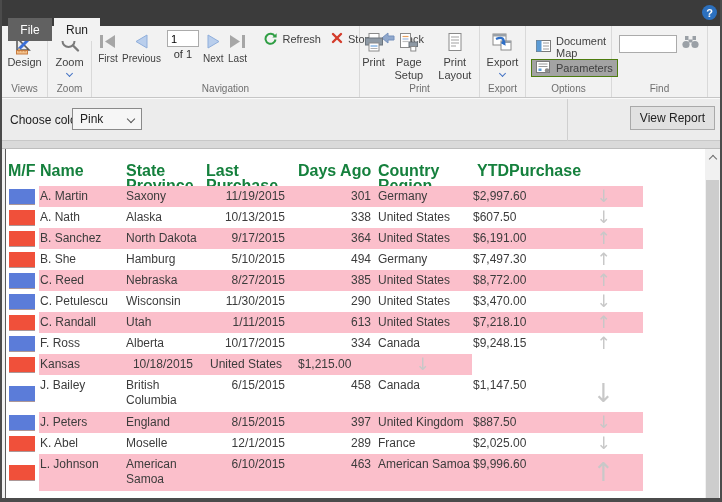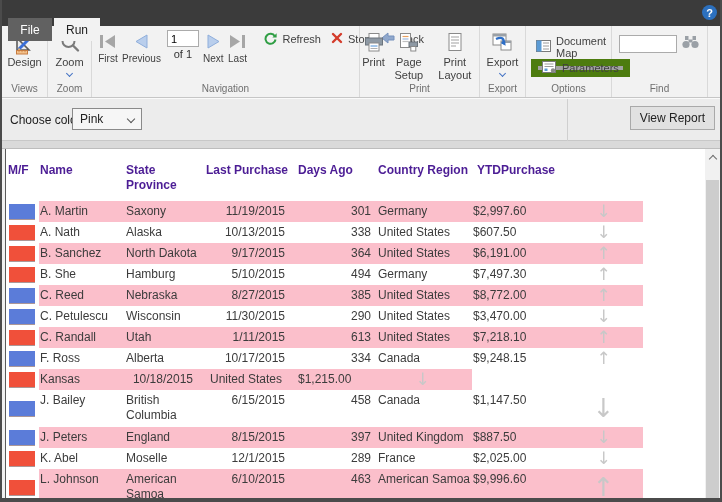--- a/index.html
+++ b/index.html
@@ -29,21 +29,21 @@
   .dd-chev { width:5px; height:5px; border-right:1.4px solid #4472C4; border-bottom:1.4px solid #4472C4; transform:rotate(45deg); margin-top:2px; }
 
   .g-nav .gbody { justify-content:flex-start; padding-left:6px; }
   .navbtn { display:flex; flex-direction:column; align-items:center; font-size:10px; color:#3F3F3F; margin-right:4px; }
   .navbtn .icon { height:24px; display:flex; align-items:center; }
   .pagebox { display:flex; flex-direction:column; align-items:center; margin:1px 4px 0 2px; }
   .page-input { width:32px; height:17px; border:1px solid #ABABAB; font-size:11px; padding:0 3px; font-family:inherit; }
   .of-label { font-size:11px; color:#333; margin-top:1px; }
   .stack { display:flex; margin-left:8px; margin-top:1px; }
   .smallbtn { display:flex; align-items:center; gap:5px; font-size:11px; color:#3F3F3F; height:18px; padding:0 4px; border:1px solid transparent; }
-  .smallbtn.active { background:#a3a3a3; border:7px solid #4d7c0f; }
+  .smallbtn.active { background:#a3a3a3; border:1px solid #4d7c0f; }
 
   .g-print .gbody { gap:2px; }
   .g-find .gbody { align-items:flex-start; padding-top:9px; gap:4px; }
   .find-input { width:58px; height:18px; border:1px solid #ABABAB; font-size:11px; padding:0 3px; font-family:inherit; }
 
   
   .parambar { position:relative; height:42px; background:#ECECEC; border-top:1px solid #FAFAFA; }
   .param-label { position:absolute; left:10px; top:14px; font-size:12px; color:#222; }
   .combo { position:absolute; left:72px; top:9px; width:70px; height:22px; background:#F6F6F6; border:1px solid #8A8A8A; display:flex; align-items:center; padding-left:7px; font-size:12px; color:#222; }
   .combo-chev { position:absolute; right:7px; top:7px; width:6px; height:6px; border-right:1.4px solid #555; border-bottom:1.4px solid #555; transform:rotate(45deg); }
@@ -54,21 +54,21 @@
   
   .content { position:relative; height:349px; background:#fff; overflow:hidden; }
   .content-left-margin { position:absolute; left:0; top:0; width:6px; height:100%; background:#F0F0F0; border-right:1px solid #5A5A5A; }
   .vscroll { position:absolute; right:2px; top:0; width:15px; height:100%; background:#F1F1F1; }
   .scroll-up { height:16px; display:flex; align-items:center; justify-content:center; }
   .chev-up { width:6px; height:6px; border-left:1.6px solid #6E6E6E; border-top:1.6px solid #6E6E6E; transform:rotate(45deg); margin-top:3px; }
   .scroll-thumb { position:absolute; left:1px; right:1px; top:31px; bottom:0; background:#CDCDCD; }
 
   .rtable { position:absolute; left:7px; top:0; width:638px; }
   .tgrid { display:grid; grid-template-columns:32px 86px 80px 92px 76px 99px 92px 79px; }
-  .thead { height:52px; font-weight:bold; font-size:12px; color:#4c1d95; }
+  .thead { height:37px; font-weight:bold; font-size:16px; color:#15803d; }
   .hcell { padding-top:14px; line-height:15px; white-space:pre-line; padding-left:1px; }
   .h-center { text-align:center; padding-left:0; }
 
   .trow { min-height:21px; }
   .trow.tall { min-height:37px; }
   .tcell { font-size:12px; color:#3C3C3C; padding-top:3px; line-height:15px; padding-left:1px; }
   .trow.pink .tcell { background:#FBBFCB; }
   .swatch-cell { background:#fff !important; display:flex; align-items:center; padding:0 0 0 2px; }
   .swatch { width:26px; height:15px; box-shadow:0 1px 0 rgba(70,25,25,0.45); }
   .c-date { text-align:right; padding-right:12px; }

